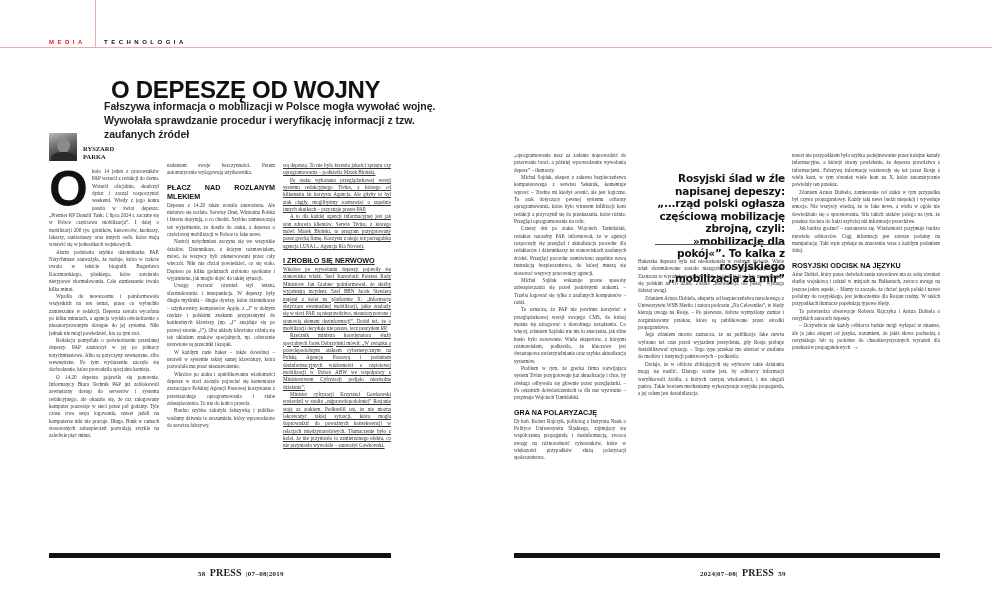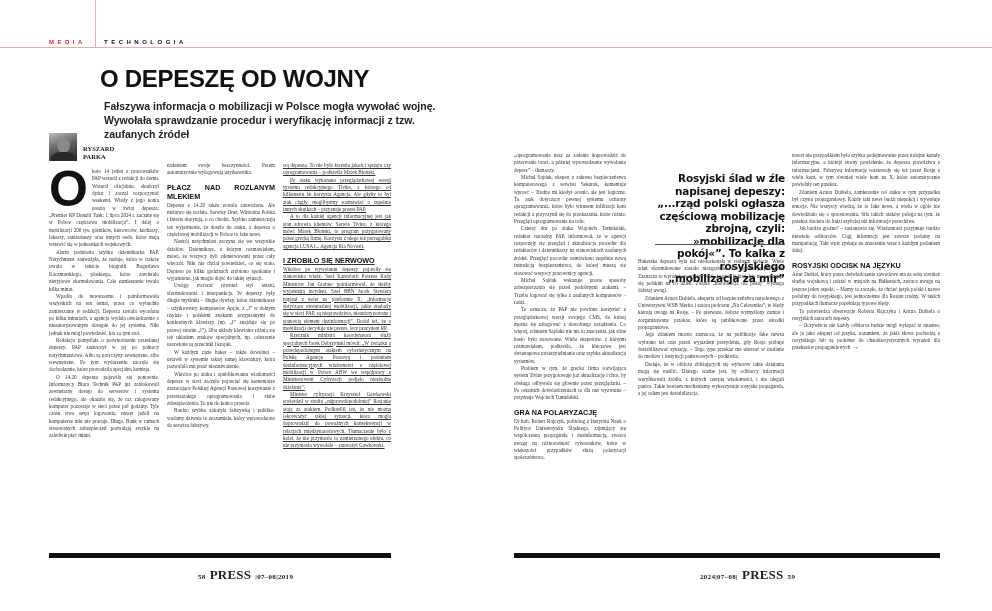--- a/index.html
+++ b/index.html
@@ -1,35 +1,35 @@
 <!DOCTYPE html>
 <html><head>
 <meta charset="utf-8">
 <style>
   html,body{margin:0;padding:0;background:#fff;}
   body{width:992px;height:611px;position:relative;overflow:hidden;font-family:"Liberation Serif",serif;color:#222;}
   .topline{position:absolute;left:0;right:0;top:47px;height:1px;background:#f2a8ae;}
   .vline{position:absolute;left:95px;top:0;height:47px;width:1px;background:#f2a8ae;}
   .section{position:absolute;top:39px;left:49px;font:bold 6px "Liberation Sans",sans-serif;letter-spacing:3.5px;color:#e0202e;}
   .subsection{position:absolute;top:39px;left:104px;font:bold 6px "Liberation Sans",sans-serif;letter-spacing:3.5px;color:#111;}
-  .title{position:absolute;left:96px;top:61px;font:bold 24px "Liberation Sans",sans-serif;color:#111;letter-spacing:-0.3px;margin:4px;}
+  .title{position:absolute;left:96px;top:61px;font:bold 24px "Liberation Sans",sans-serif;color:#111;letter-spacing:-0.3px;margin:15px;}
   .lead{position:absolute;left:96px;top:91px;width:360px;font:bold 10.5px/14px "Liberation Sans",sans-serif;color:#222;margin:8px;}
   .author{position:absolute;left:49px;top:133px;display:flex;align-items:flex-end;gap:6px;}
   .avatar{width:28px;height:28px;background:linear-gradient(160deg,#bbb 0%,#666 45%,#222 100%);filter:grayscale(1);position:relative;overflow:hidden;}
   .avatar:before{content:"";position:absolute;left:8px;top:5px;width:13px;height:15px;border-radius:50%;background:#8a8a8a;}
   .avatar:after{content:"";position:absolute;left:2px;top:19px;width:25px;height:14px;border-radius:40% 40% 0 0;background:#2a2a2a;}
   .author-name{font:bold 6.5px/8px "Liberation Serif",serif;color:#222;text-transform:uppercase;}
   .col{position:absolute;font-size:5.1px;line-height:7.35px;text-align:justify;color:#333;overflow:hidden;}
   .col p{margin:0;text-indent:7px;}
   .col p.noindent{text-indent:0;}
   .col h3{font:bold 7.2px/9px "Liberation Sans",sans-serif;color:#111;margin:6px 0 1px 0;}
   .dropcap{float:left;font:bold 50px/38px "Liberation Sans",sans-serif;color:#111;margin:2px 4px 0 0;}
   .bar{position:absolute;height:5px;background:#111;top:553px;}
   .footer{position:absolute;top:567px;font:bold 7px "Liberation Serif",serif;color:#222;letter-spacing:.3px;}
-  .footer .press{font-size:13px;letter-spacing:.2px;text-align:right;}
+  .footer .press{font-size:10px;letter-spacing:.2px;text-align:right;}
   .pull{position:absolute;left:655px;top:172px;width:130px;font:bold 10.5px/12.5px "DejaVu Sans",sans-serif;color:#111;margin:0;letter-spacing:-0.2px;text-align:right;}
   .pullrule{position:absolute;left:655px;top:244px;width:130px;height:1px;background:#555;}
   .arrow{font-size:7px;}
 </style>
 </head>
 <body>
 
 <div class="vline"></div>
 <div class="topline"></div>
 <div class="section">MEDIA</div>

